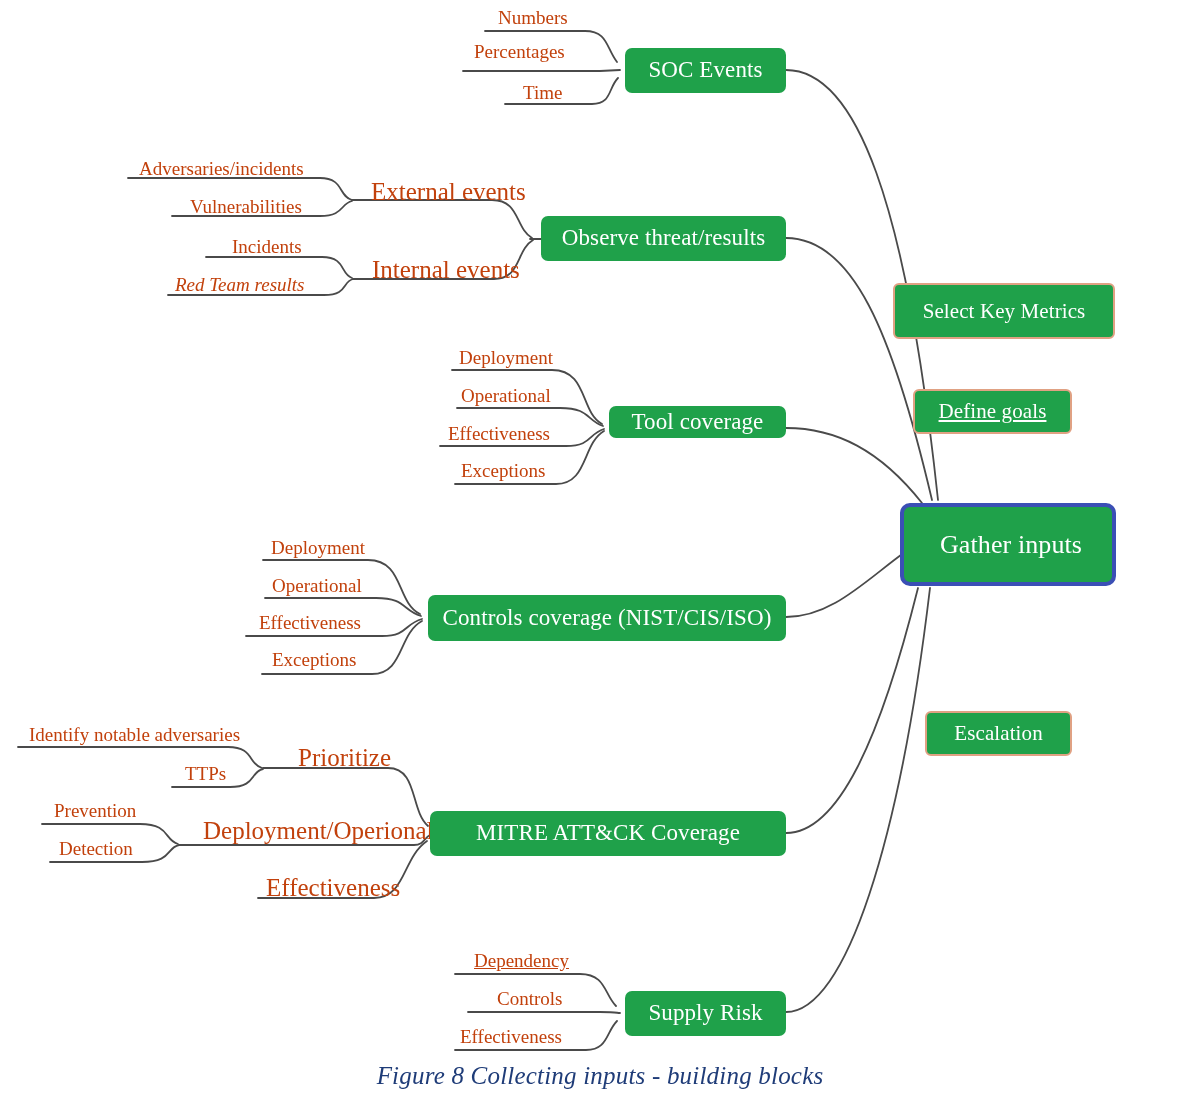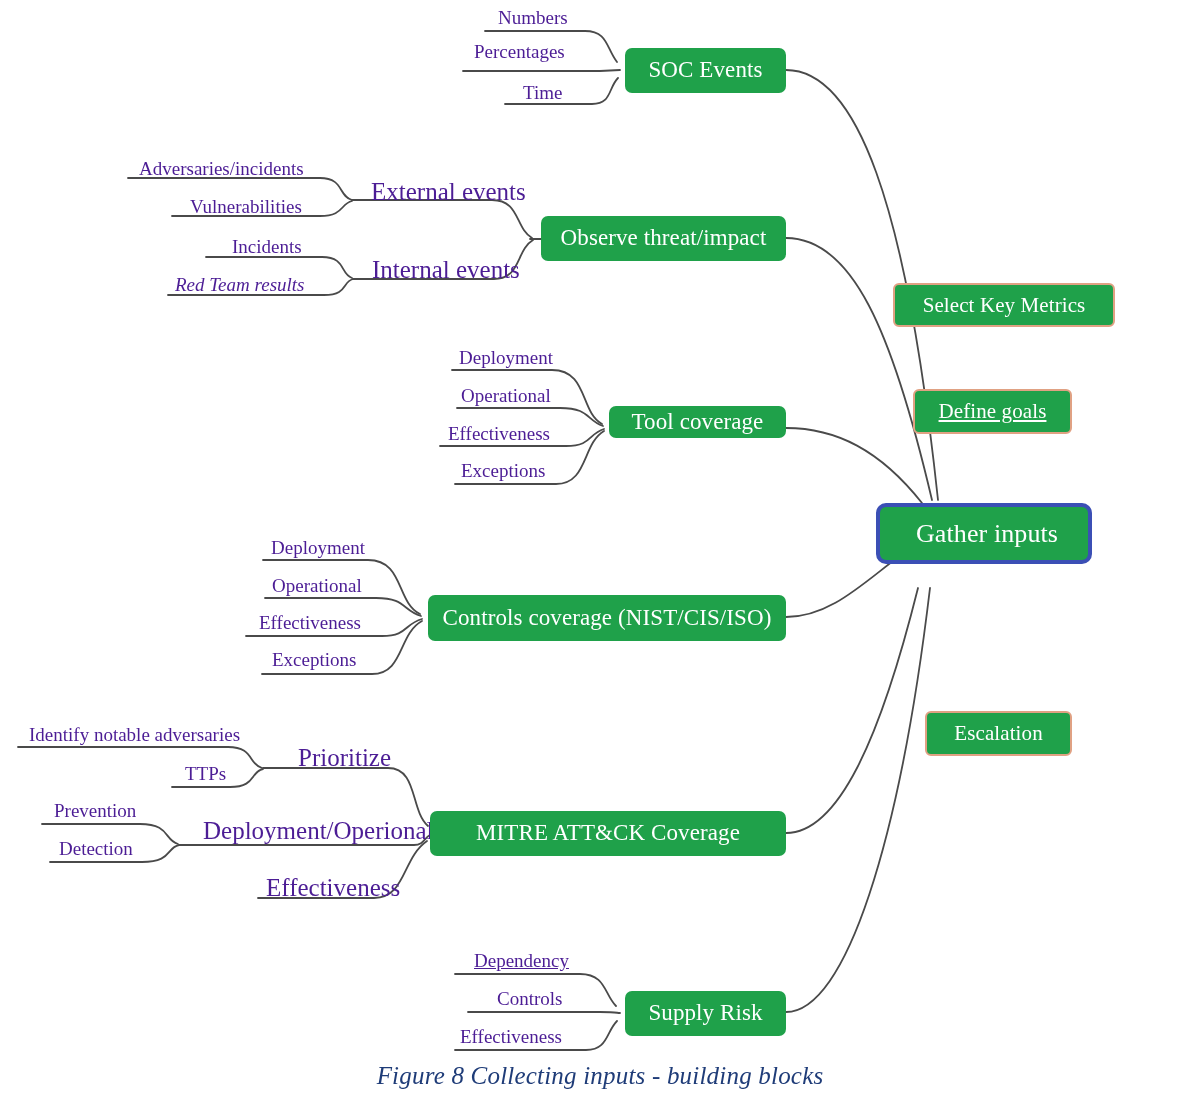--- a/index.html
+++ b/index.html
@@ -48,21 +48,21 @@
     border-radius: 6px;
   }
   .node.center {
     font-size: 26px;
     border: 4px solid #3B4FB5;
     border-radius: 10px;
   }
   .leaf {
     position: absolute;
     font-size: 19px;
-    color: #4c1d95;
+    color: #c2410c;
     white-space: nowrap;
     line-height: 1;
   }
   .leaf.mid {
     font-size: 25px;
   }
   .caption {
     position: absolute;
     left: 0;
     width: 1200px;
@@ -144,21 +144,21 @@
 
   <div class="leaf" style="left:139px; top:159px;">Adversaries/incidents</div>
   <div class="leaf" style="left:190px; top:197px;">Vulnerabilities</div>
   <div class="leaf mid" style="left:371px; top:179px;">External events</div>
 
   <div class="leaf" style="left:232px; top:237px;">Incidents</div>
   <div class="leaf" style="left:175px; top:275px;font-style:italic;">Red Team results</div>
   <div class="leaf mid" style="left:372px; top:257px;">Internal events</div>
 
   <div class="node primary" style="left:541px; top:216px; width:245px; height:45px;">
-    <span>Observe threat/impact</span>
+    <span>Observe threat/results</span>
   </div>
 
   <div class="leaf" style="left:459px; top:348px;">Deployment</div>
   <div class="leaf" style="left:461px; top:386px;">Operational</div>
   <div class="leaf" style="left:448px; top:424px;">Effectiveness</div>
   <div class="leaf" style="left:461px; top:461px;">Exceptions</div>
 
   <div class="node primary" style="left:609px; top:406px; width:177px; height:32px;">
     <span>Tool coverage</span>
   </div>
@@ -187,31 +187,31 @@
   </div>
 
   <div class="leaf" style="left:474px; top:951px;text-decoration:underline;">Dependency</div>
   <div class="leaf" style="left:497px; top:989px;">Controls</div>
   <div class="leaf" style="left:460px; top:1027px;">Effectiveness</div>
 
   <div class="node primary" style="left:625px; top:991px; width:161px; height:45px;">
     <span>Supply Risk</span>
   </div>
 
-  <div class="node side" style="left:893px; top:283px; width:222px; height:44px;">
+  <div class="node side" style="left:893px; top:283px; width:222px; height:56px;">
     <span>Select Key Metrics</span>
   </div>
 
   <div class="node side" style="left:913px; top:389px; width:159px; height:45px;text-decoration:underline;">
     <span>Define goals</span>
   </div>
 
   <div class="node side" style="left:925px; top:711px; width:147px; height:45px;">
     <span>Escalation</span>
   </div>
 
-  <div class="node center" style="left:876px; top:503px; width:216px; height:61px;padding-left:6px;">
+  <div class="node center" style="left:900px; top:503px; width:216px; height:83px;padding-left:6px;">
     <span>Gather inputs</span>
   </div>
 
   <div class="caption" style="top:1062px;">Figure 8 Collecting inputs - building blocks</div>
 
 </div>
 
 </body></html>

